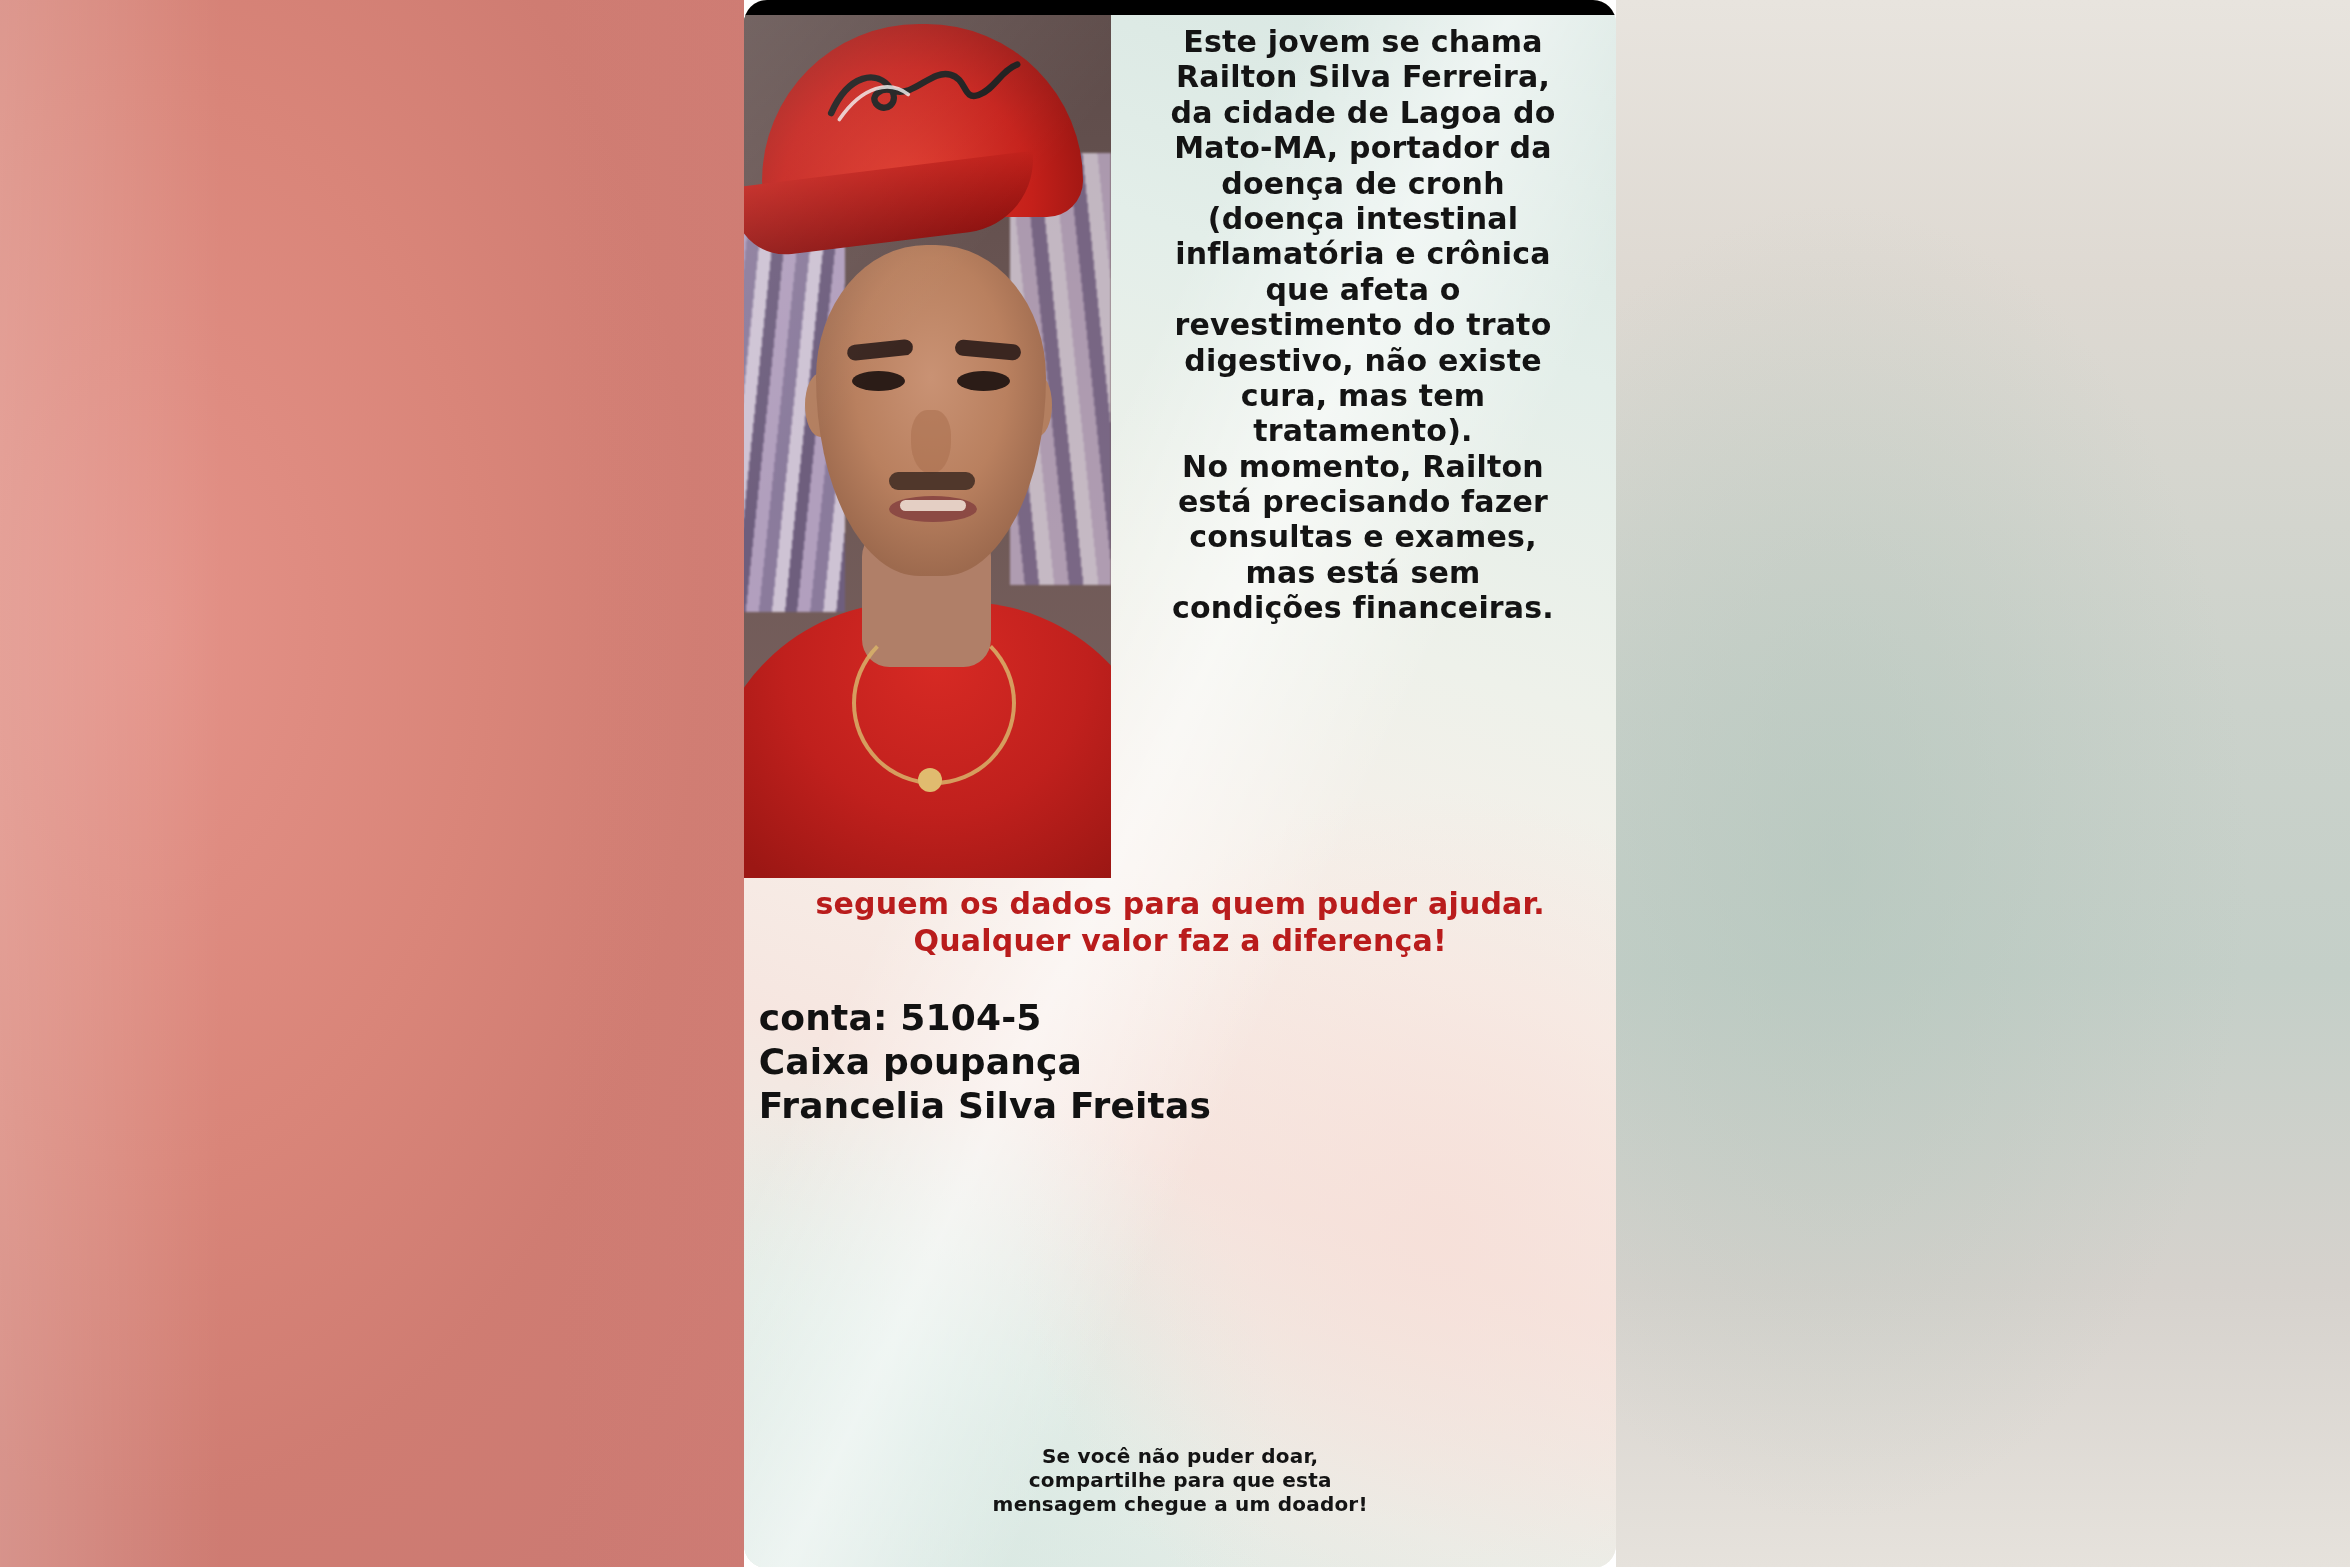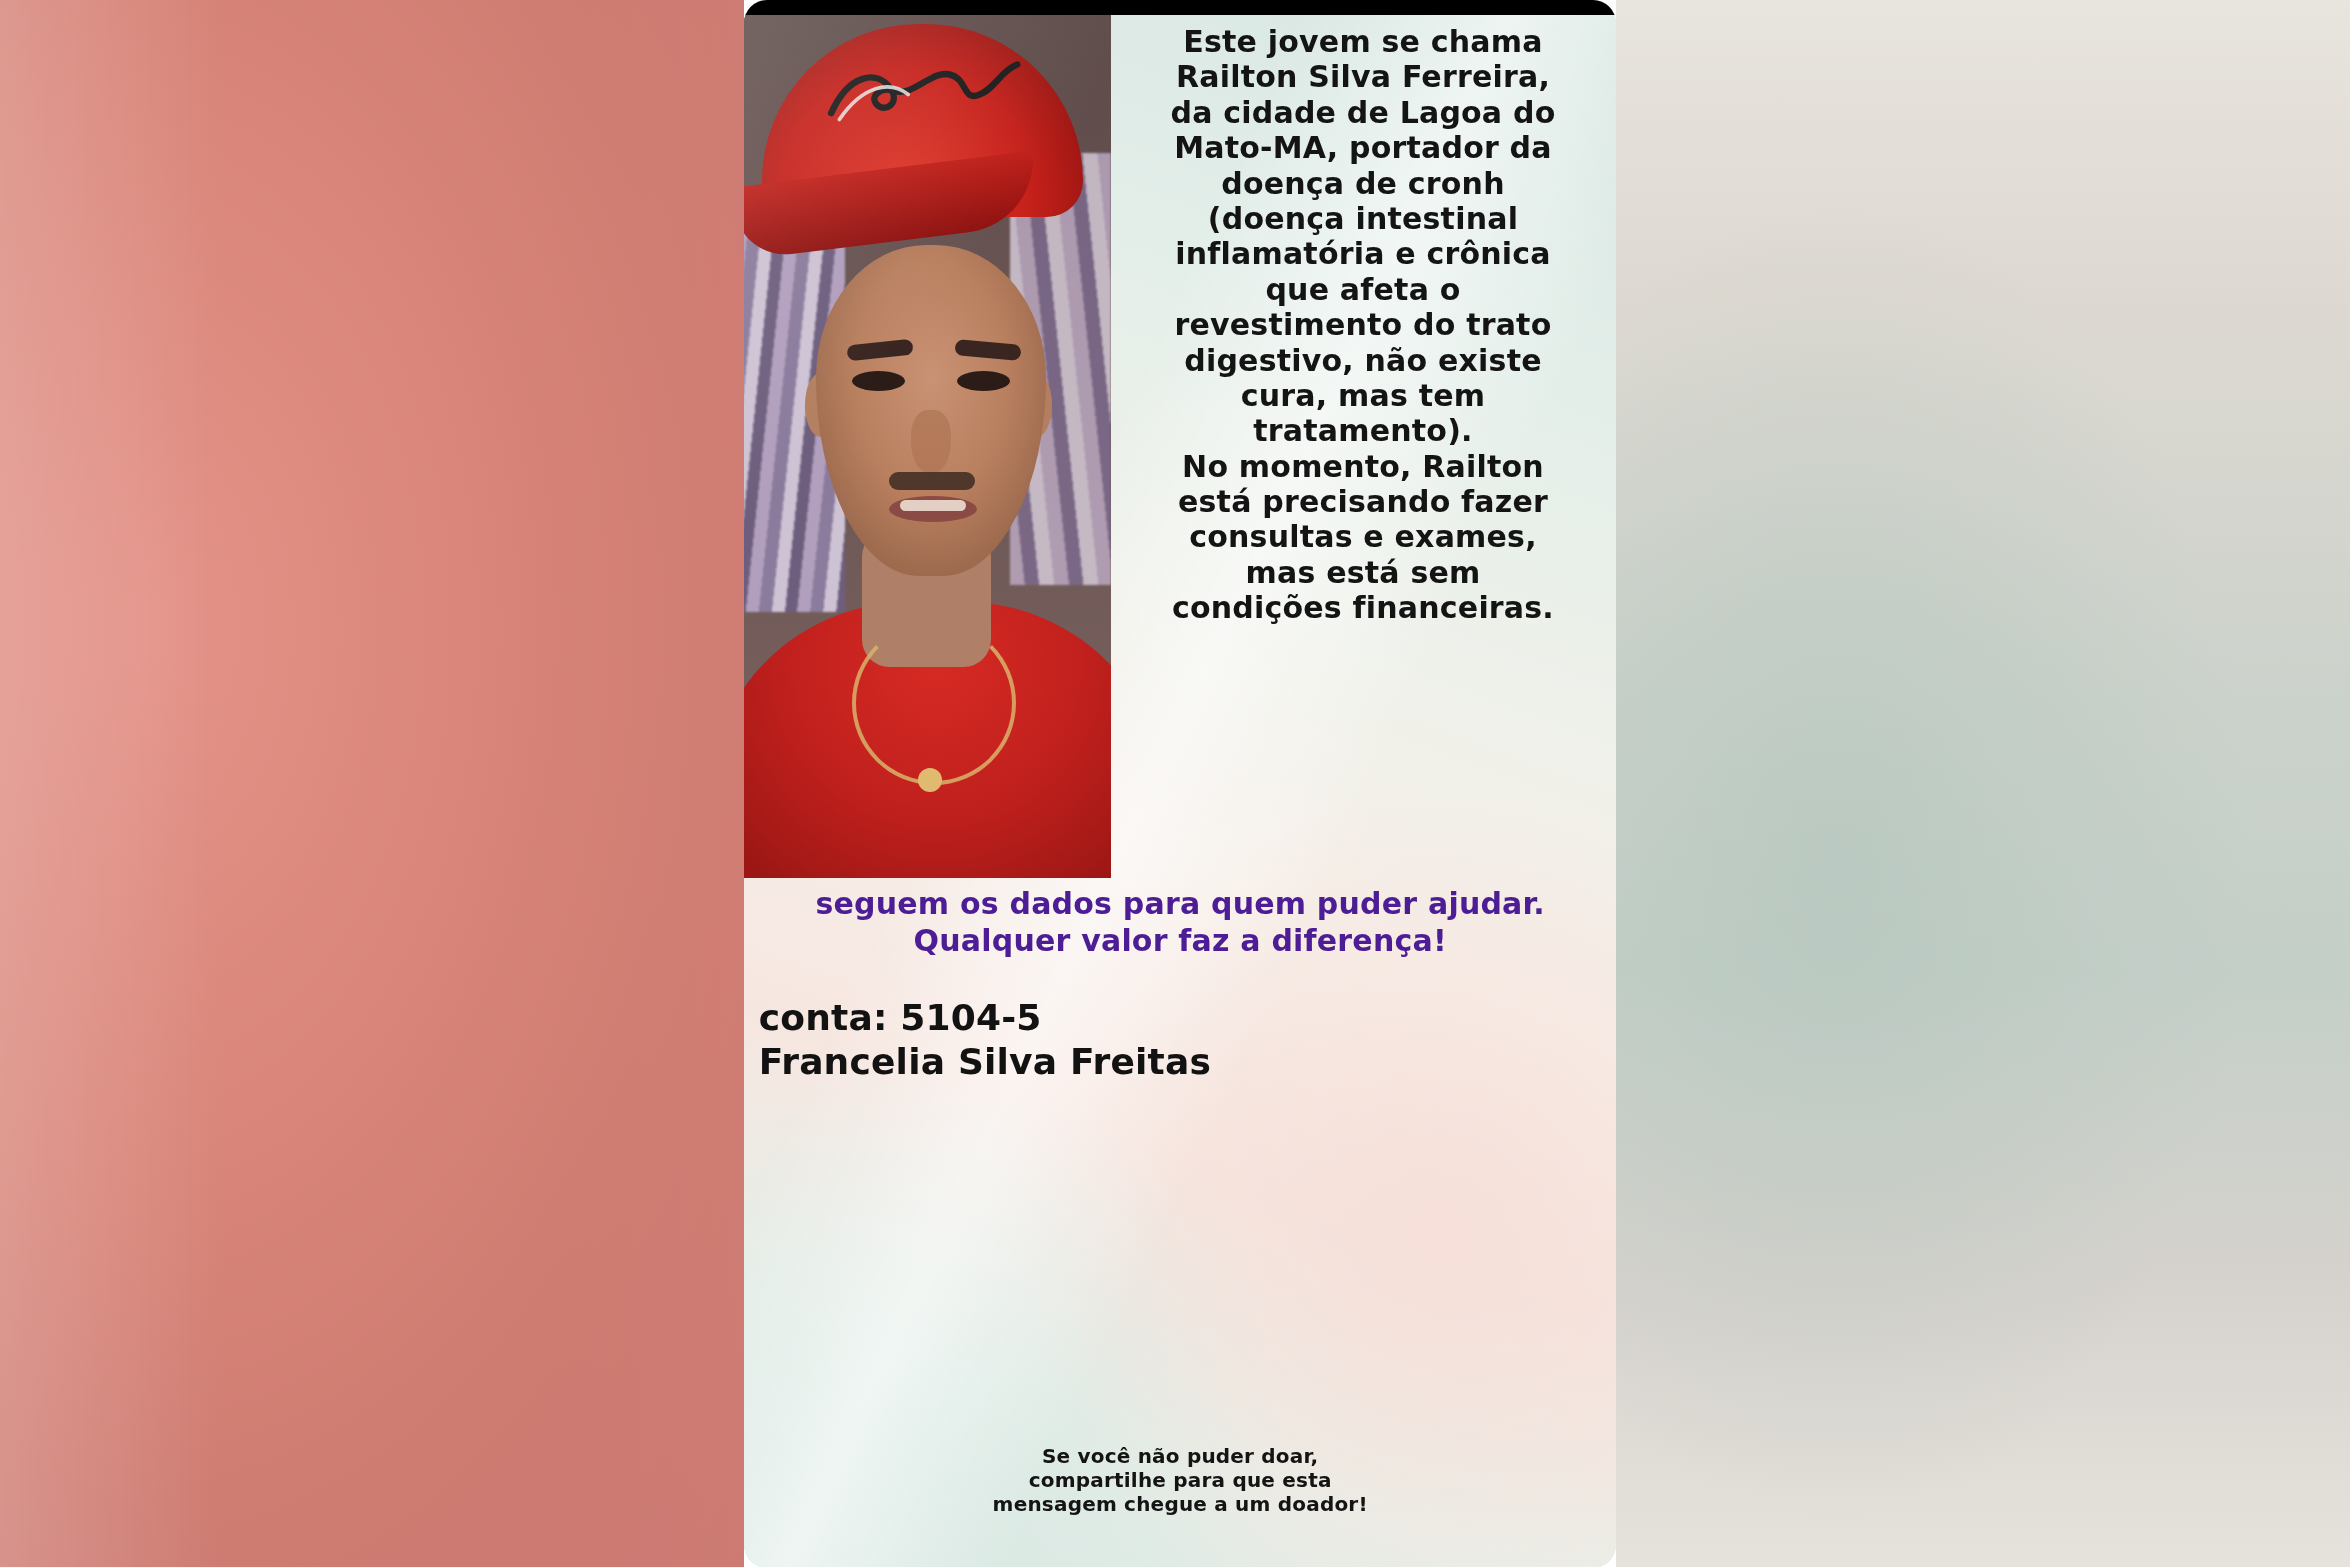--- a/index.html
+++ b/index.html
@@ -316,21 +316,21 @@
 
   .mid-text {
     position: absolute;
     left: 9.2px;
     top: 886px;
     width: 854px;
     text-align: center;
     font-size: 30px;
     line-height: 1.22;
     font-weight: 600;
-    color: #4c1d95;
+    color: #b91c1c;
     white-space: pre-line;
   }
 
   .bank-block {
     position: absolute;
     left: 9.2px;
     top: 996px;
     width: 854px;
     font-size: 36px;
     line-height: 1.22;
@@ -419,20 +419,21 @@
 está precisando fazer
 consultas e exames,
 mas está sem
 condições financeiras.</div>
 
     <div class="handwriting mid-text">seguem os dados para quem puder ajudar.
 Qualquer valor faz a diferença!</div>
 
     <div class="handwriting bank-block">
       <span class="bank-line">conta: 5104-5</span>
+      <span class="bank-line">Caixa poupança</span>
       <span class="bank-line">Francelia Silva Freitas</span>
     </div>
 
     <div class="handwriting footer-text">Se você não puder doar,
 compartilhe para que esta
 mensagem chegue a um doador!</div>
 
   </div>
 </div>
 

